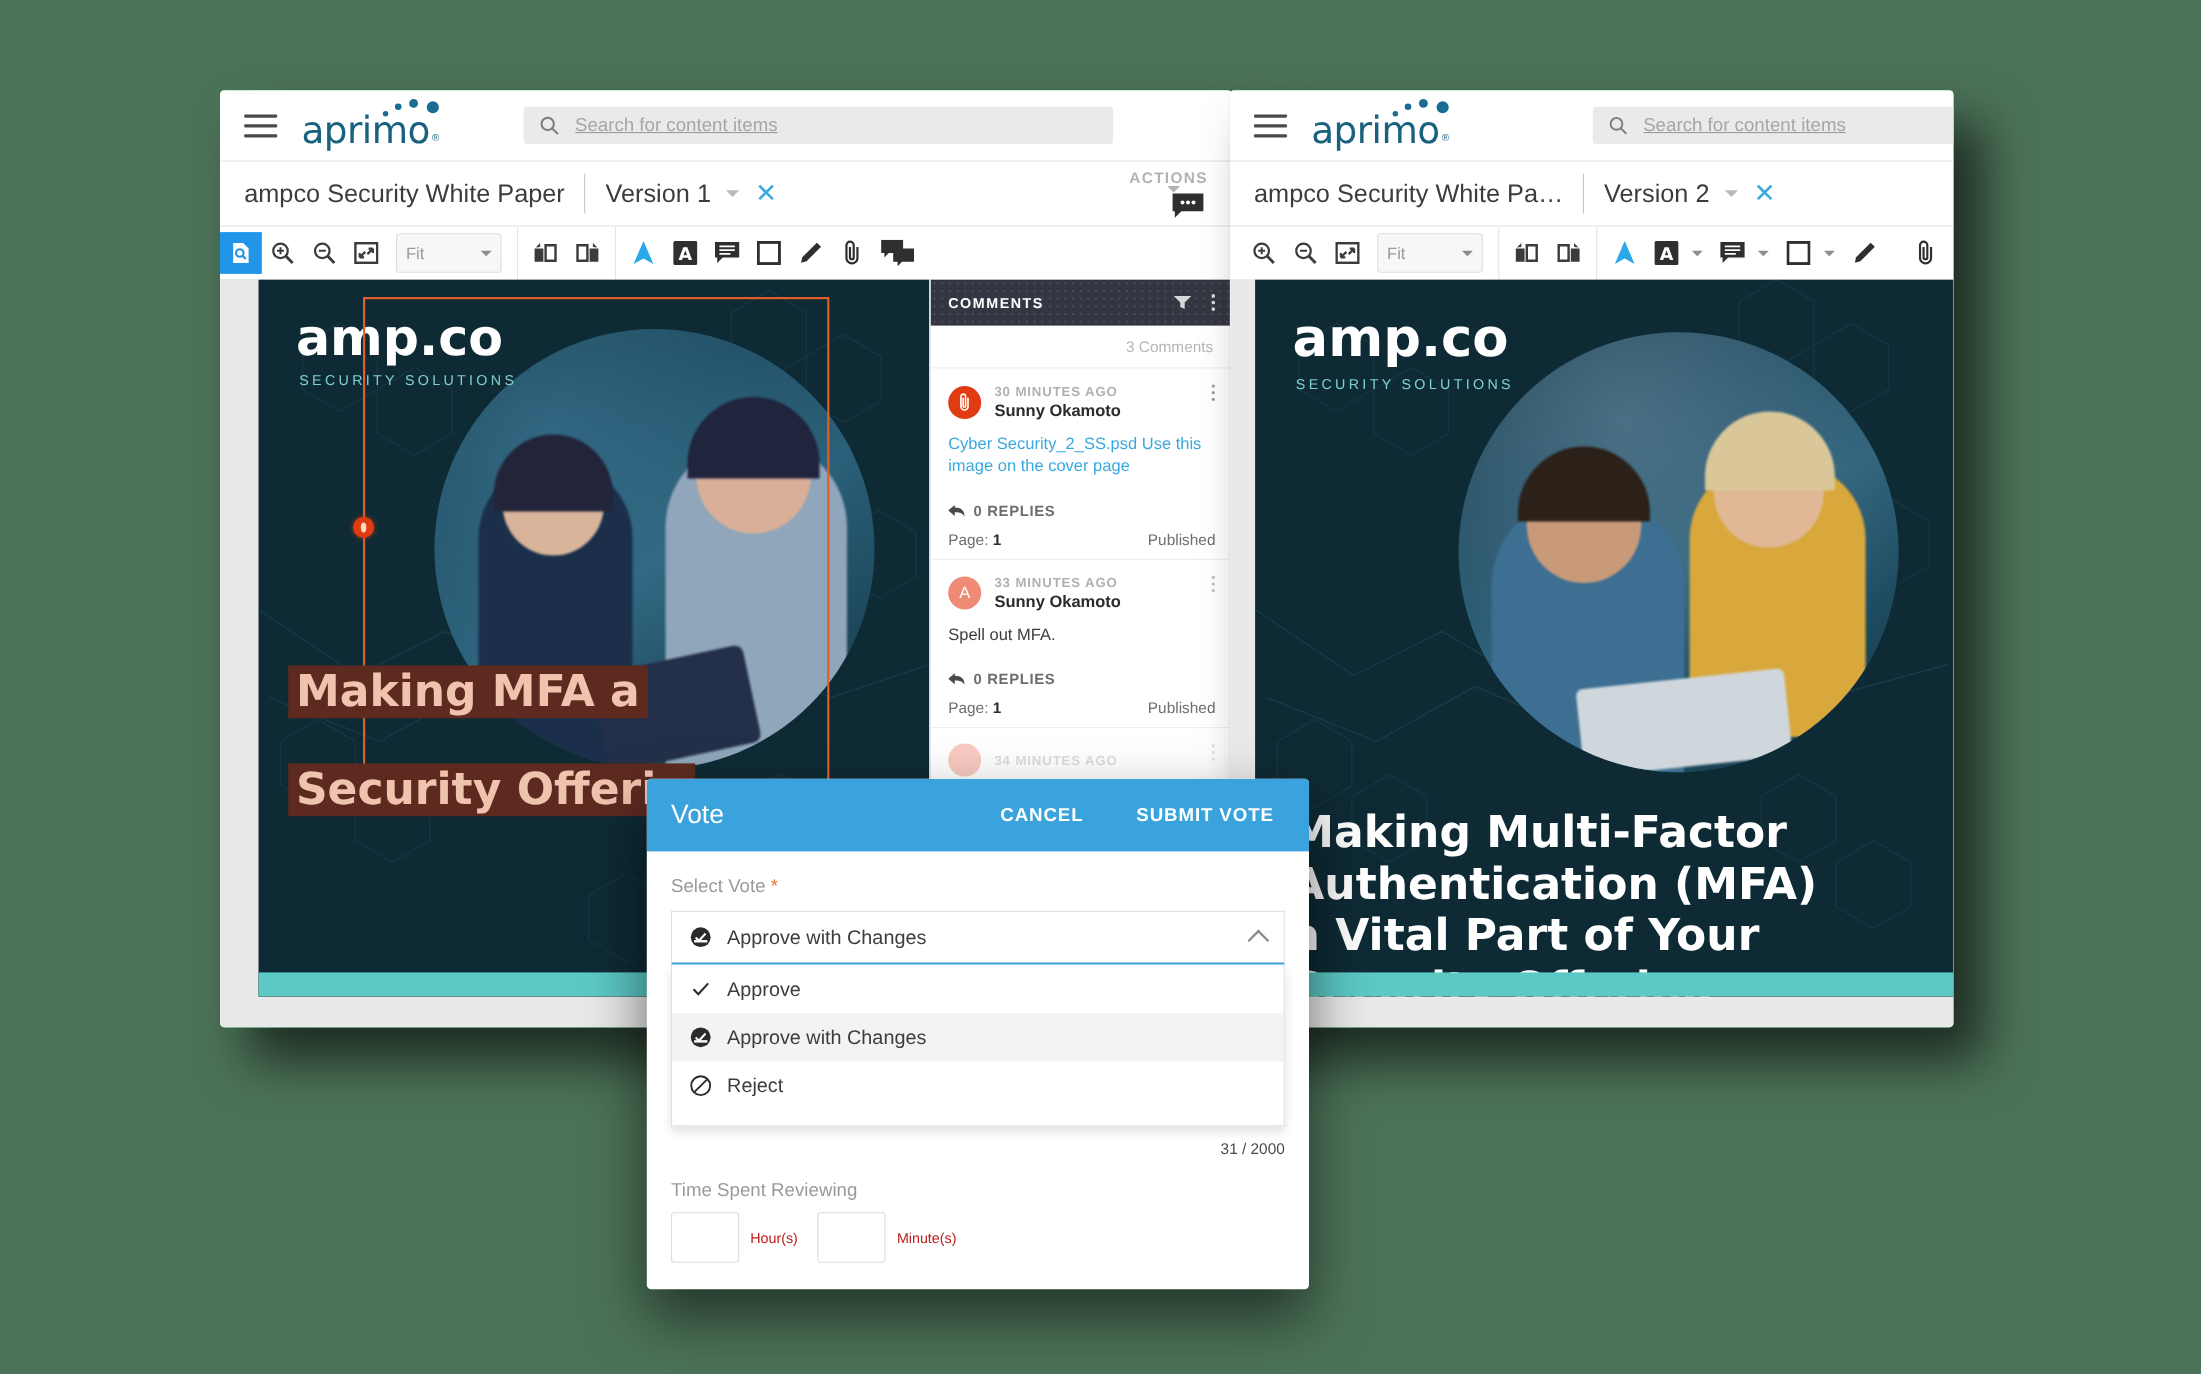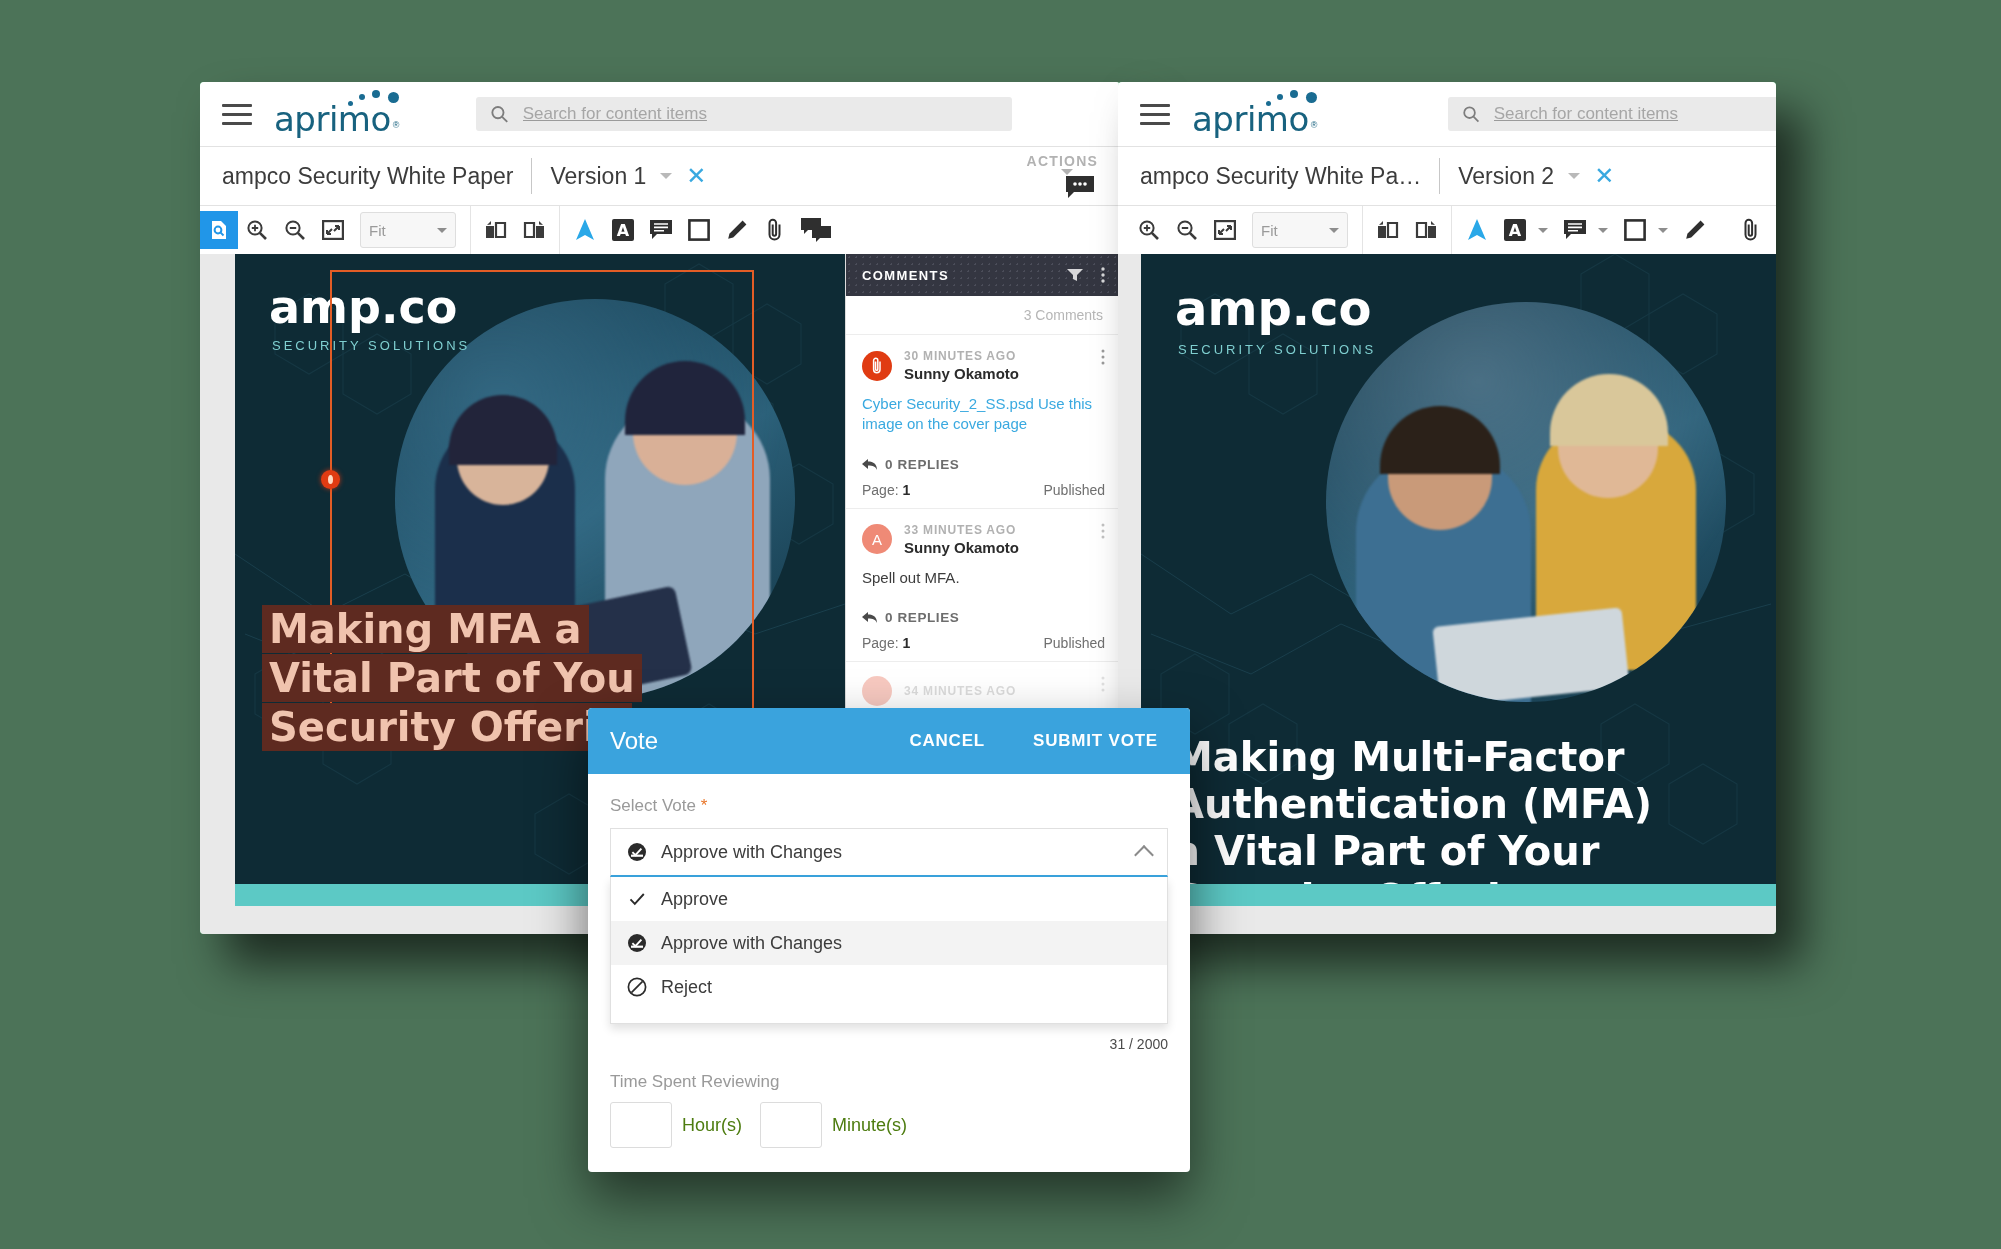--- a/index.html
+++ b/index.html
@@ -110,21 +110,21 @@
   .select .txt{font-size:18px;color:#3c3c3c;margin-left:14px;}
   .chev-up{margin-left:auto;width:12px;height:12px;border-left:2px solid #8b8b8b;border-top:2px solid #8b8b8b;transform:rotate(45deg);margin-top:5px;}
   .options{border:1px solid #e0e0e0;border-top:0;box-shadow:0 5px 9px rgba(0,0,0,.12);background:#fff;padding-bottom:14px;}
   .opt{height:44px;display:flex;align-items:center;padding:0 16px;cursor:pointer;}
   .opt.sel{background:#f3f3f3;}
   .opt .txt{font-size:18px;color:#3c3c3c;margin-left:14px;}
   .counter{text-align:right;font-size:14px;color:#4a4a4a;margin-top:12px;}
   .tsr{font-size:17px;color:#9a9a9a;margin-top:20px;}
   .timerow{display:flex;align-items:center;margin-top:10px;padding-bottom:26px;}
   .tinput{width:56px;height:42px;border:1px solid #dcdcdc;border-radius:3px;background:#fff;outline:none;}
-  .tunit{font-size:18px;color:#4d7c0f;margin:0 18px 0 10px;}
+  .tunit{font-size:13px;color:#b91c1c;margin:0 18px 0 10px;}
 </style>
 </head>
 <body style="background: rgb(76, 115, 88);">
 
 <div class="win shadow-lg" style="left:200px;top:82px;width:920px;height:852px;">
 
   <div class="topbar">
     <div class="hamburger">
         <i></i>
         <i></i>
@@ -301,21 +301,21 @@
       </div>
       <div class="cov-sub" style="left:37px;top:84px;font-size:13px;"><span>SECURITY SOLUTIONS</span></div>
 
       <div class="annot" style="left:95px;top:16px;width:420px;height:462px;">
         <div class="handle" style="right:-6px;bottom:-6px;"></div>
       </div>
       <div class="annot-dot" style="left:86px;top:216px;"></div>
 
       <div class="cov-head" style="left:28px;top:352px;width:560px;font-size:40px;line-height:1.0;">
         <div class="hl v1head" style="display:inline-block;padding:3px 6px;">Making MFA a</div><br>
-        <div class="hl v1head" style="display:inline-block;padding:3px 6px;margin-top:3px;">Vital Part of You</div><br>
+        <br>
         <div class="hl v1head" style="display:inline-block;padding:3px 6px;margin-top:3px;">Security Offerin</div>
       </div>
       <div class="tealbar" style="left:0;bottom:0;width:100%;height:22px;"></div>
     </div>
   </div>
 
   <div class="cpanel" style="left:645px;top:172px;width:275px;height:680px;">
     <div class="chead">
       <span class="chead-title">COMMENTS</span>
       <span class="chead-ico">

